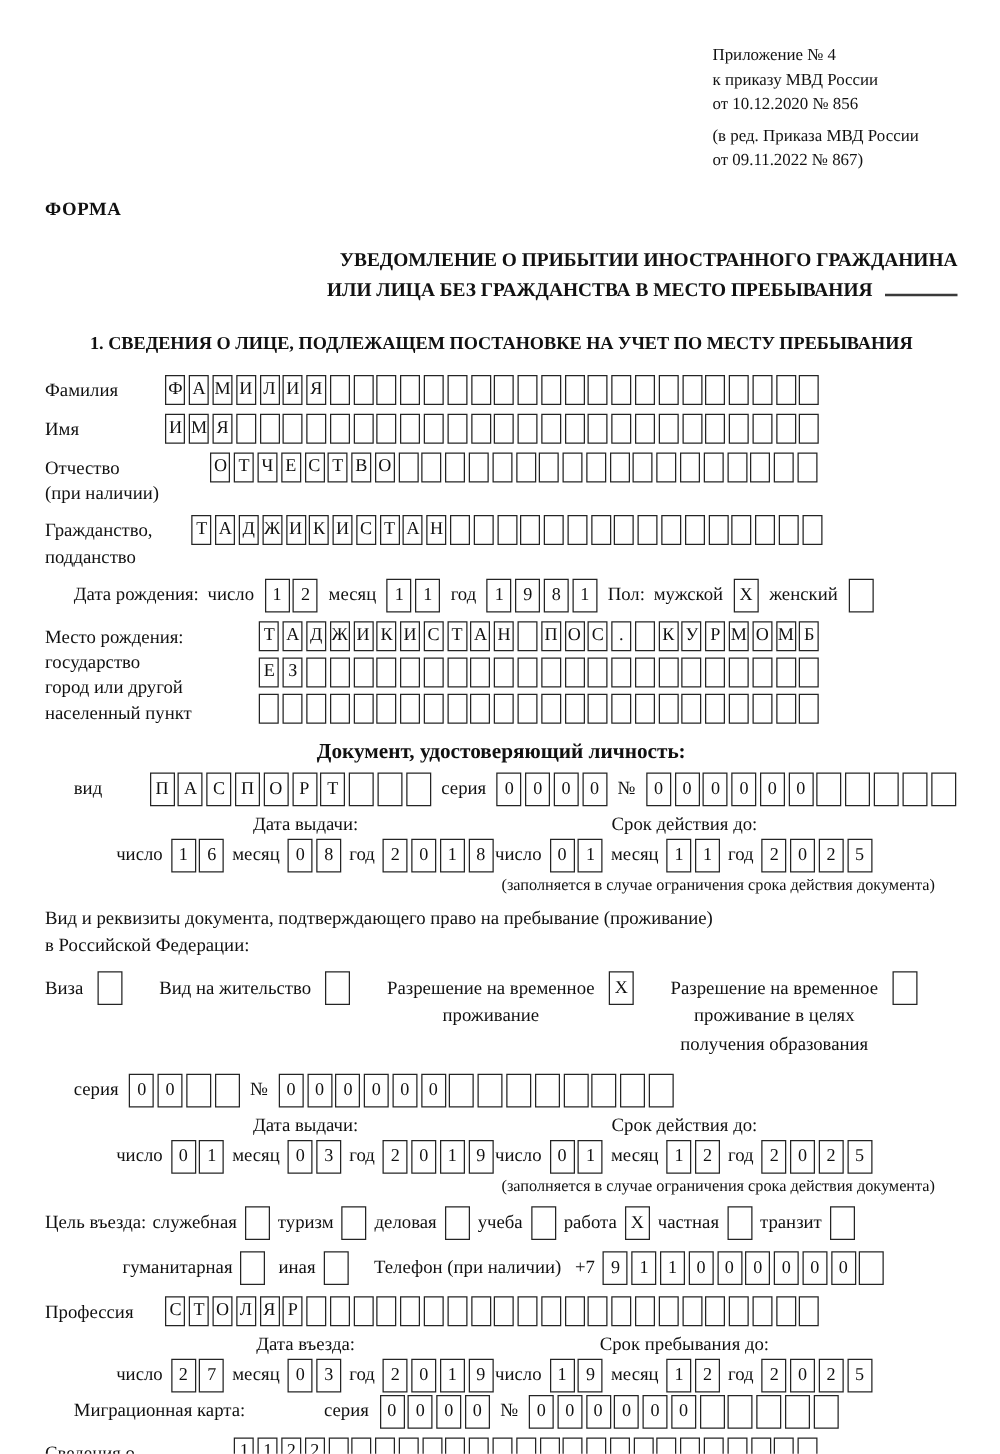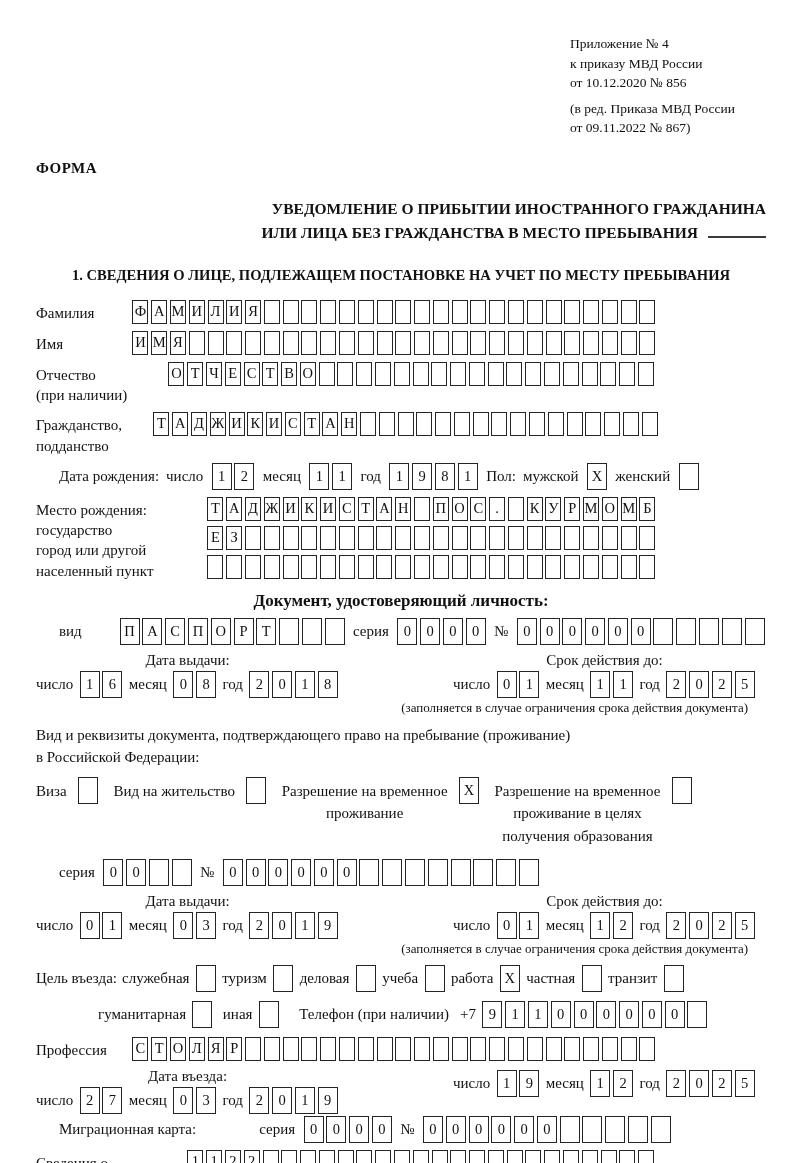--- a/index.html
+++ b/index.html
@@ -38,28 +38,28 @@
   .w95  { width: 95px; }
   .w131 { width: 131px; }
   .w116 { width: 116px; }
   .w170 { width: 170px; }
   .w150 { width: 150px; }
   .multirows .cells { margin-bottom: 5px; }
 
   .inline-row { display: flex; align-items: center; margin-bottom: 7px; font-size: 15px; gap: 7px; margin-left: 23px; }
 
   
-  .dates { display: flex; justify-content: space-between; margin: 4px 10px 2px 0; }
+  .dates { display: flex; justify-content: center; margin: 4px 10px 2px 0; }
   .date-group { text-align: center; font-size: 15px; }
   .date-line { display: flex; align-items: center; gap: 5px; margin-top: 2px; }
   .note { font-size: 13px; text-align: right; margin: 2px 18px 8px 0; }
 
   
   .intro { font-size: 15px; line-height: 1.5; margin: 4px 0 8px 0; }
-  .opts { display: flex; align-items: flex-start; gap: 14px; margin-bottom: 12px; font-size: 15px; }
+  .opts { display: flex; align-items: flex-start; gap: 28px; margin-bottom: 12px; font-size: 15px; }
   .opt { display: flex; align-items: flex-start; gap: 10px; }
   .opt .olbl { text-align: center; line-height: 1.5; padding-top: 3px; }
 
   
   .purpose { display: flex; align-items: center; gap: 5px; font-size: 15px; margin-bottom: 9px; flex-wrap: nowrap; }
   .purpose .sp { margin-left: 4px; }
   .indent60 { margin-left: 62px; }
   .phone-lbl { margin-left: 14px; margin-right: 6px; }
 
   .center-bold { text-align: center; font-weight: bold; font-size: 17px; margin: 6px 0 7px 0; }
@@ -640,20 +640,21 @@
         <span>год</span>
         <span class="cells big">
             <span class="cell">2</span>
             <span class="cell">0</span>
             <span class="cell">1</span>
             <span class="cell">9</span>
           </span>
       </div>
     </div>
     <div class="date-group">
+      <div>Срок пребывания до:</div>
       <div class="date-line">
         <span>число</span>
         <span class="cells big">
             <span class="cell">1</span>
             <span class="cell">9</span>
           </span>
         <span>месяц</span>
         <span class="cells big">
             <span class="cell">1</span>
             <span class="cell">2</span>

